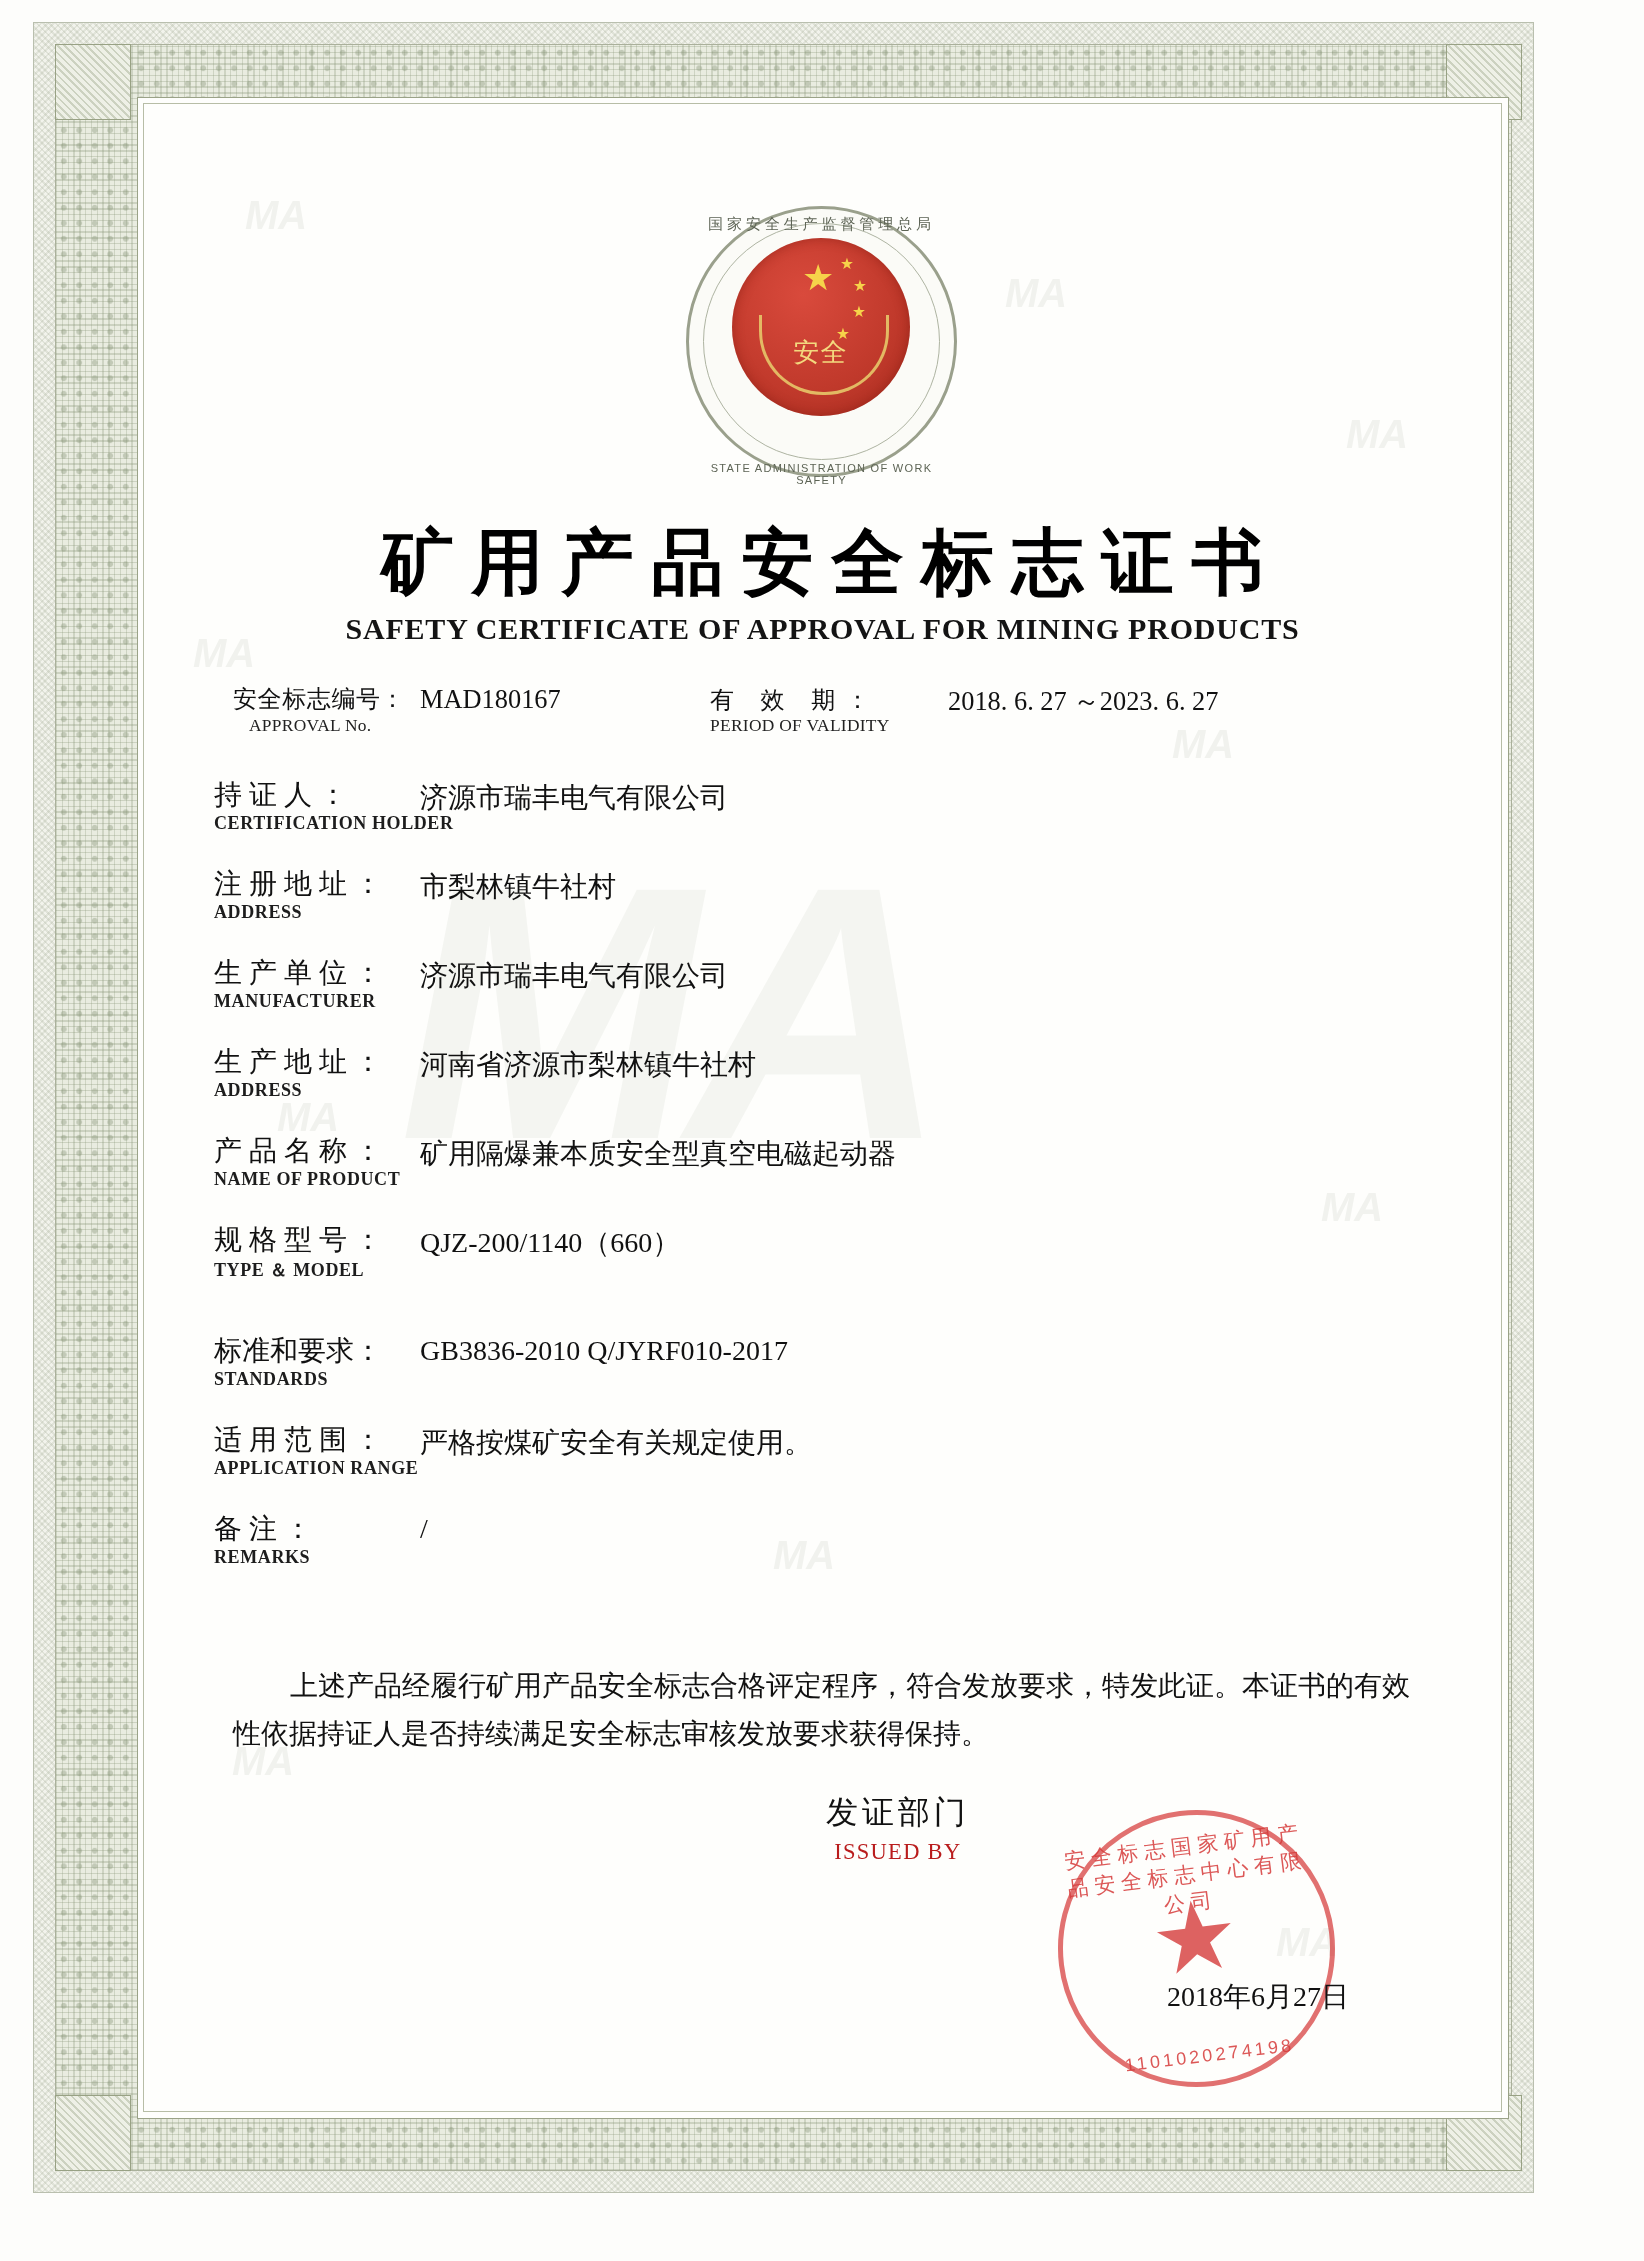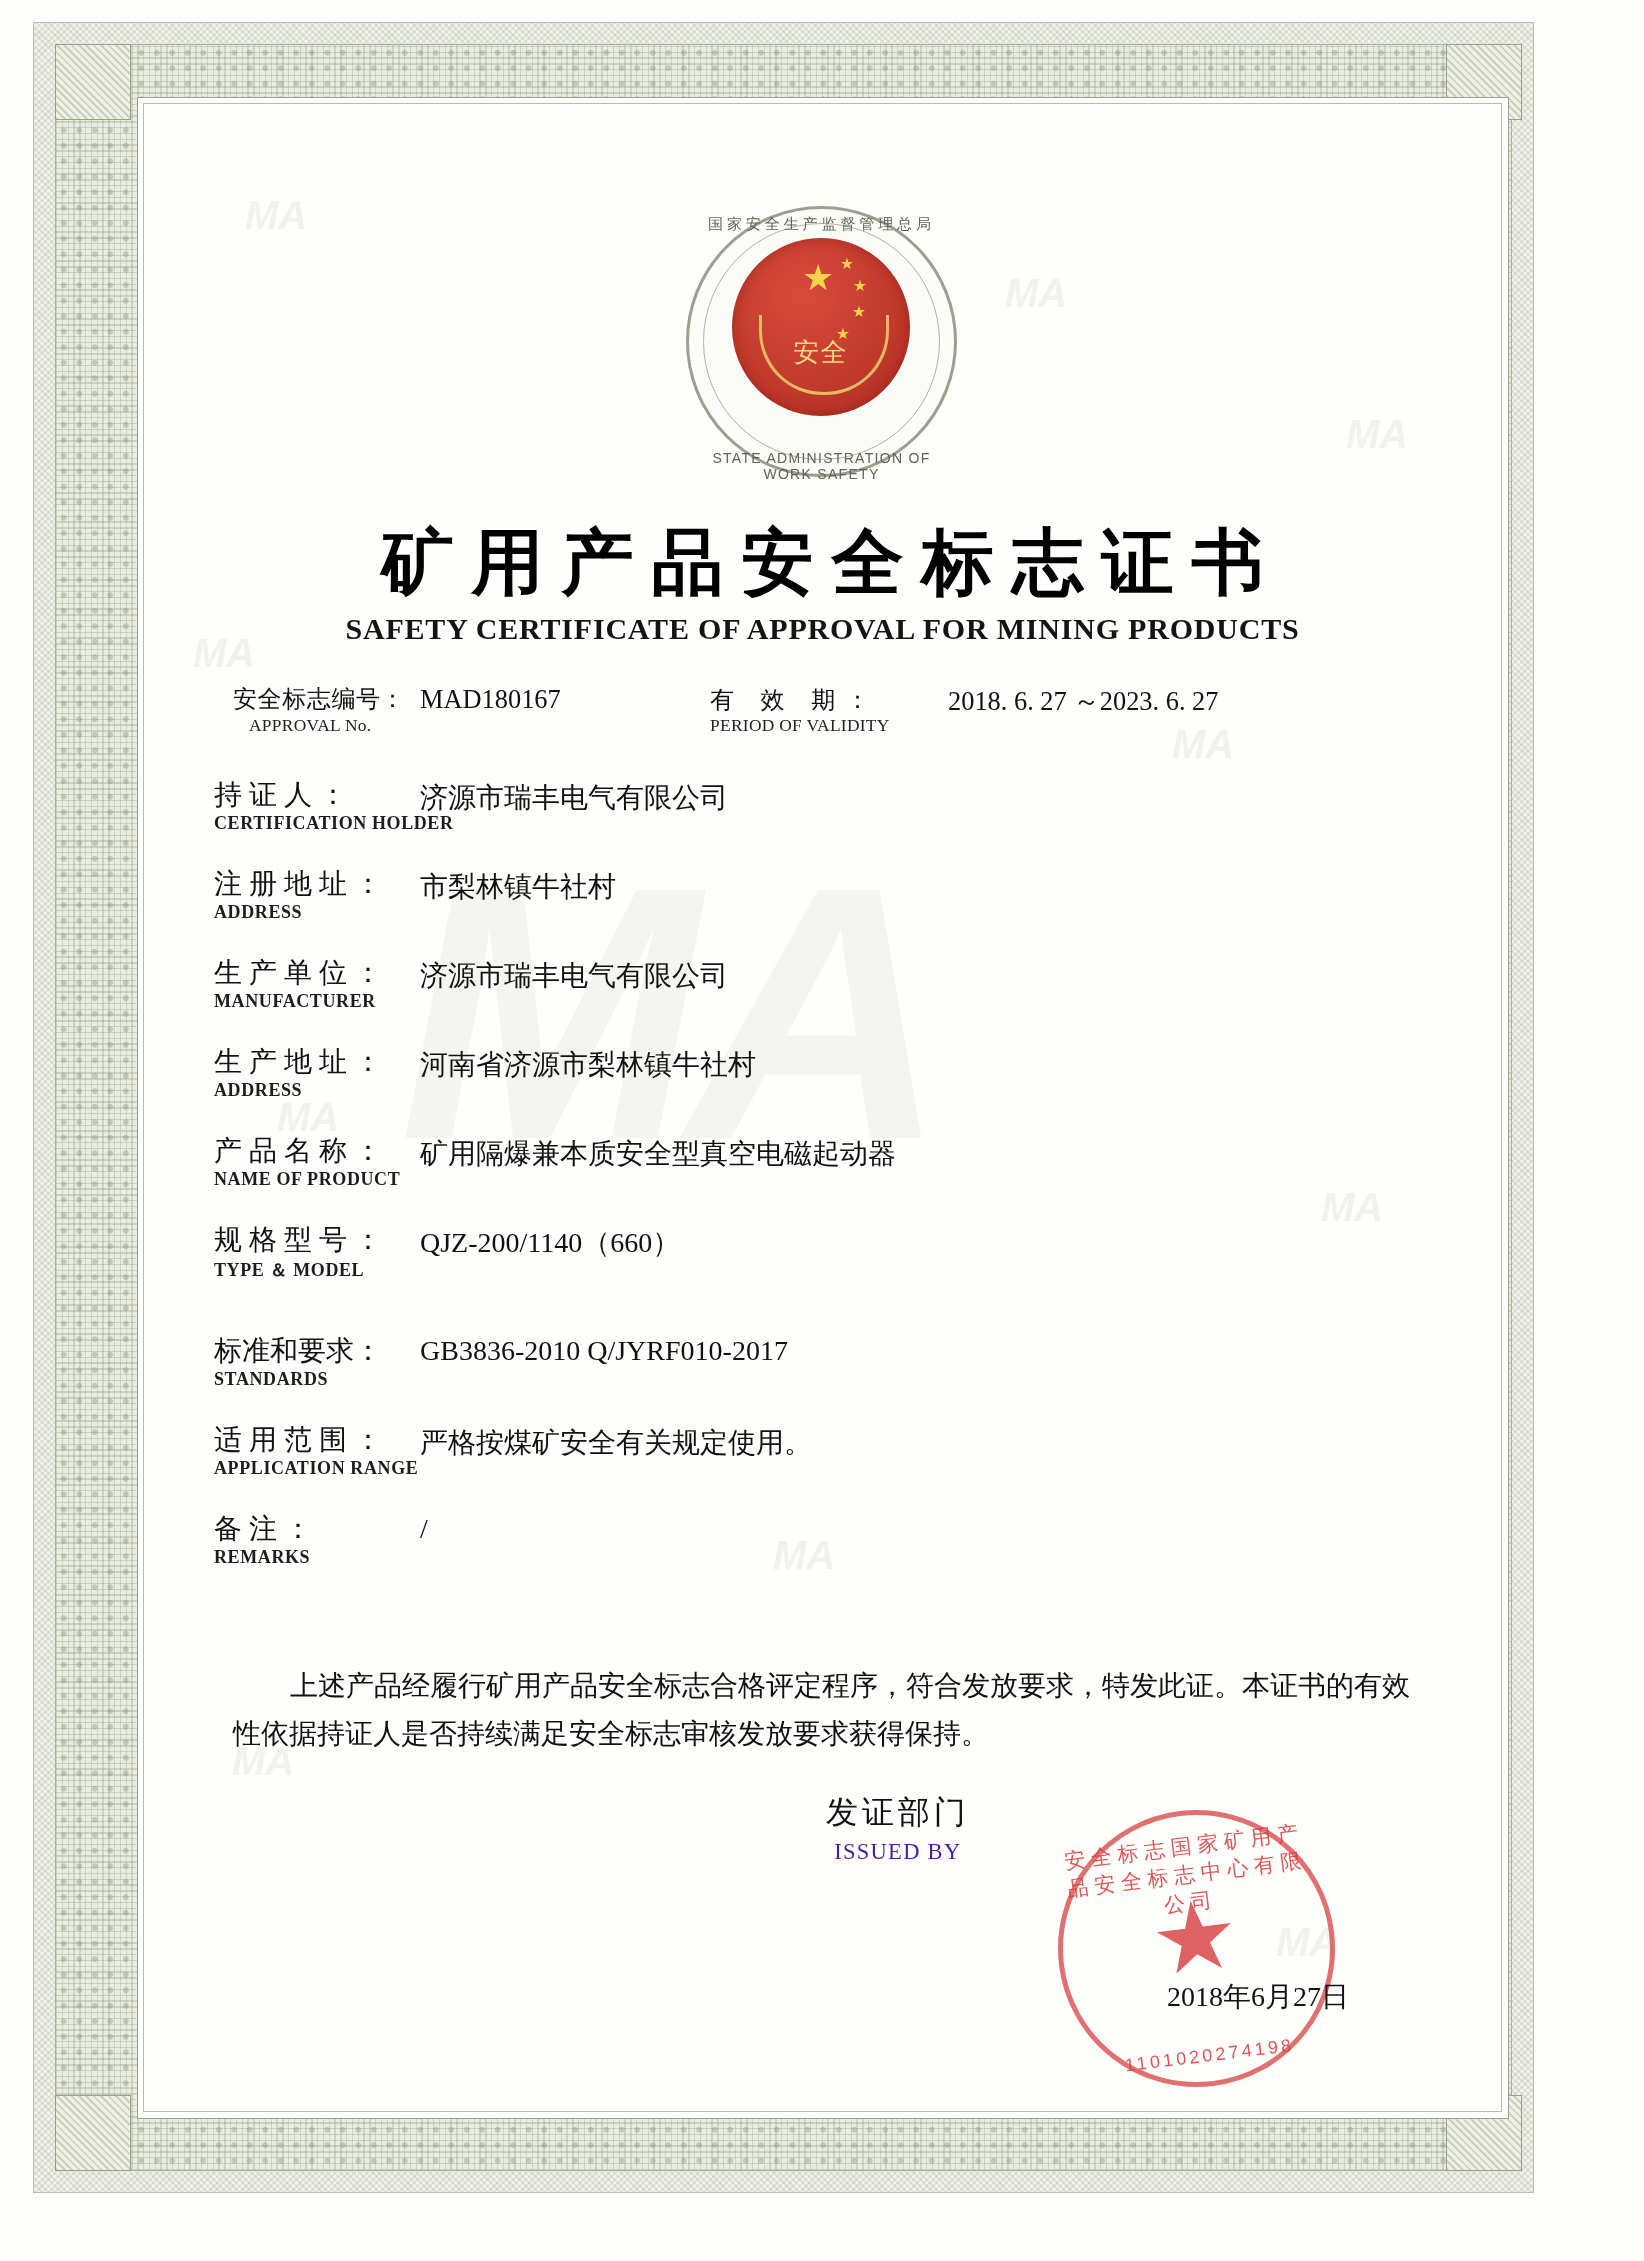--- a/index.html
+++ b/index.html
@@ -194,22 +194,22 @@
     text-align: center;
     font-family: "Liberation Sans", sans-serif;
     color: #5d6455;
   }
   .emblem-text-top {
     top: 9px;
     font-size: 15px;
     letter-spacing: 3.9px;
   }
   .emblem-text-bottom {
-    top: 244px;
-    font-size: 14px;
+    top: 256px;
+    font-size: 11px;
     letter-spacing: 1.3px;
   }
 
   
   .title-cn {
     position: absolute;
     left: 0; top: 412px;
     width: 1359px;
     text-align: center;
     font-family: "Liberation Serif", serif;
@@ -331,21 +331,21 @@
   .issued-cn {
     font-family: "Liberation Serif", serif;
     font-size: 32px;
     letter-spacing: 3.9px;
     color: #111;
   }
   .issued-en {
     font-family: "Liberation Serif", serif;
     font-size: 22.5px;
     letter-spacing: 1.3px;
-    color: #4c1d95;
+    color: #b91c1c;
     margin-top: 3.9px;
   }
   .issue-date {
     position: absolute;
     left: 1024px;
     top: 1875px;
     font-family: "Liberation Serif", serif;
     font-size: 28px;
     color: #111;
     white-space: nowrap;

